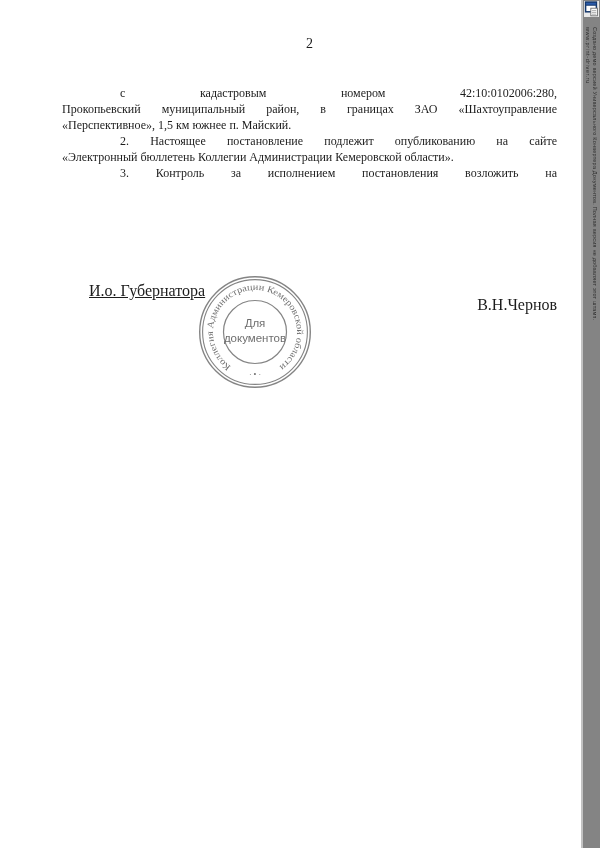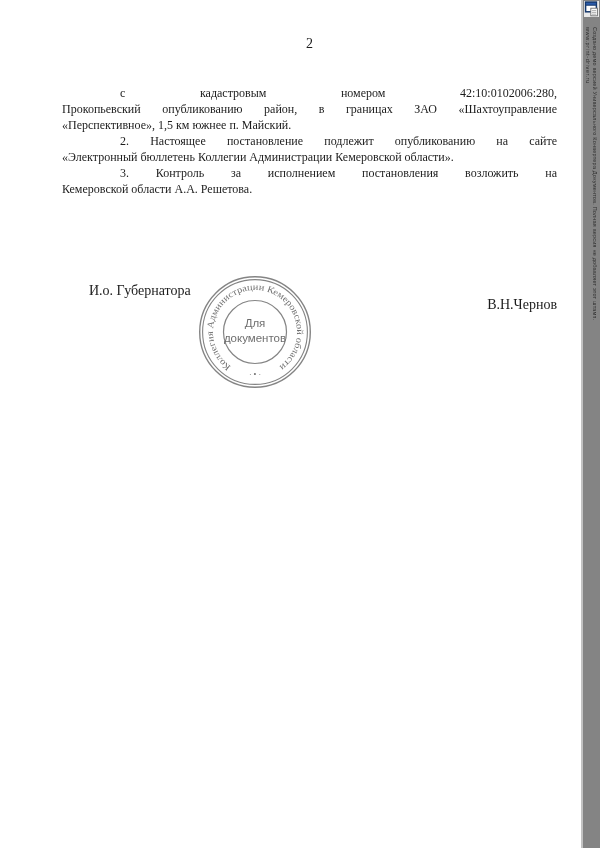--- a/index.html
+++ b/index.html
@@ -21,21 +21,21 @@
   .body-text {
     position:absolute; top:85px; left:62px; width:495px;
     font-size:12px; line-height:16px;
   }
   .tline { text-align:justify; text-align-last:justify; white-space:normal; }
   .tline.last { text-align:left; text-align-last:left; }
   .tline.indent { padding-left:58px; }
 
   .signature {
     position:absolute; top:284px; left:62px; width:495px;
-    font-size:14px; line-height:14px;
+    font-size:16px; line-height:14px;text-decoration:underline;
   }
   .sig-line1 { padding-left:27px; }
   .sig-line2 { padding-left:23px; }
   .sig-name  { position:absolute; top:14px; right:0; }
 
   .stamp {
     position:absolute; left:198px; top:275px;
     width:114px; height:114px; opacity:0.82;
   }
 
@@ -56,30 +56,29 @@
 </head>
 <body>
 
 <div class="page">
 
   <div class="page-number">2</div>
 
   <div class="body-text">
     <div>
       <div class="tline indent">с кадастровым номером 42:10:0102006:280,</div>
-      <div class="tline">Прокопьевский опубликованию район, в границах ЗАО «Шахтоуправление</div>
+      <div class="tline">Прокопьевский муниципальный район, в границах ЗАО «Шахтоуправление</div>
       <div class="tline last">«Перспективное», 1,5 км южнее п. Майский.</div>
     </div>
     <div>
       <div class="tline indent">2. Настоящее постановление подлежит опубликованию на сайте</div>
       <div class="tline last">«Электронный бюллетень Коллегии Администрации Кемеровской области».</div>
     </div>
     <div>
       <div class="tline indent">3. Контроль за исполнением постановления возложить на</div>
-      <div class="tline last">Кемеровской области А.А. Решетова.</div>
     </div>
   </div>
 
   <div class="signature">
     <div class="sig-line1">И.о. Губернатора</div>
     <div class="sig-name">В.Н.Чернов</div>
   </div>
 
   <svg class="stamp" viewBox="0 0 114 114">
     <circle cx="57" cy="57" r="55.3" fill="none" stroke="#6a6a6a" stroke-width="1.4"></circle>

